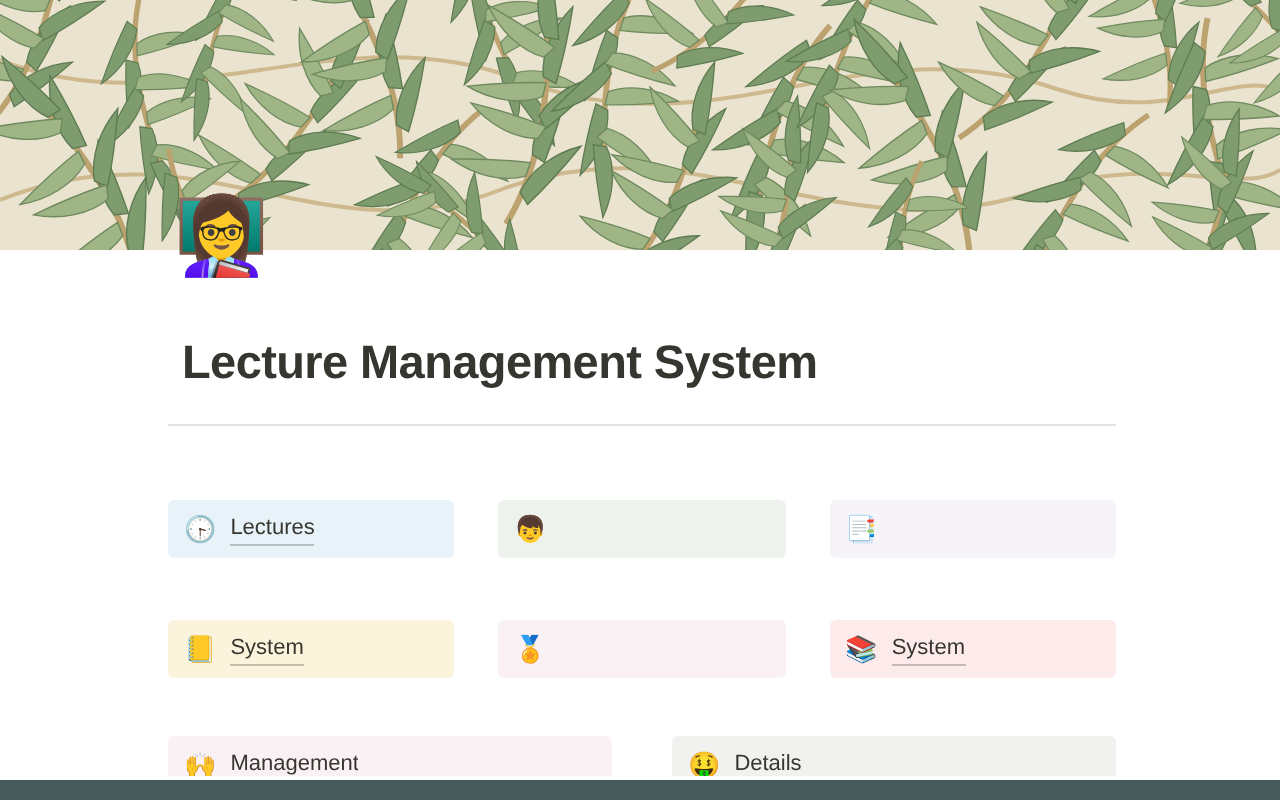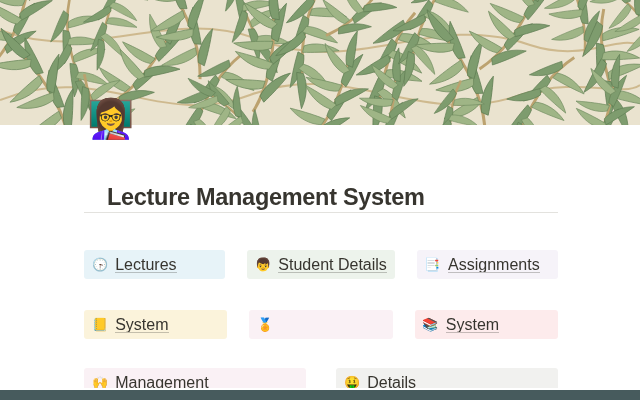--- a/index.html
+++ b/index.html
@@ -11,21 +11,21 @@
   }
   .cover{
     position:absolute;top:0;left:0;width:640px;height:125px;overflow:hidden;
   }
   .page-icon{
     position:absolute;top:97px;left:87px;
     font-size:38px;line-height:44px;cursor:pointer;
     user-select:none;
   }
   .page-title{
-    position:absolute;top:168px;left:91px;margin:16px;
+    position:absolute;top:168px;left:91px;margin:0;
     font-size:23.5px;font-weight:700;letter-spacing:-0.3px;color:#37352F;
   }
   .divider{
     position:absolute;top:212px;left:84px;width:474px;height:1px;
     background:#E3E2DE;border:none;margin:0;
   }
   .grid{
     position:absolute;left:84px;width:474px;
     display:grid;
   }
@@ -37,21 +37,21 @@
   .card{
     height:29px;border-radius:3px;
     display:flex;align-items:center;
     padding:0 8px;gap:7px;
     cursor:pointer;box-sizing:border-box;
   }
   .card-icon{
     font-size:13px;line-height:1;flex:0 0 auto;
   }
   .card-label{
-    font-size:16px;font-weight:500;color:#37352F;line-height:15px;
+    font-size:11px;font-weight:500;color:#37352F;line-height:15px;
     border-bottom:1px solid rgba(55,53,47,0.28);
     white-space:nowrap;overflow:hidden;
   }
   .bottom-bar{
     position:absolute;left:0;bottom:0;width:640px;height:10px;
     border-top:2px solid #ffffff;
   }
 </style>
 </head>
 <body>
@@ -114,25 +114,23 @@
 
 <hr class="divider">
 
 <div class="grid grid-3 row-1">
   <div class="card" style="background: rgb(231, 243, 248);">
     <span class="card-icon">🕞</span>
     <span class="card-label">Lectures</span>
   </div>
   <div class="card" style="background: rgb(237, 243, 236);">
     <span class="card-icon">👦</span>
-    <span class="card-label">Student Details</span>
   </div>
   <div class="card" style="background: rgb(246, 243, 249);">
     <span class="card-icon">📑</span>
-    <span class="card-label">Assignments</span>
   </div>
 </div>
 
 <div class="grid grid-3 row-2">
   <div class="card" style="background: rgb(251, 243, 219);">
     <span class="card-icon">📒</span>
     <span class="card-label">System</span>
   </div>
   <div class="card" style="background: rgb(250, 241, 245);">
     <span class="card-icon">🏅</span>

